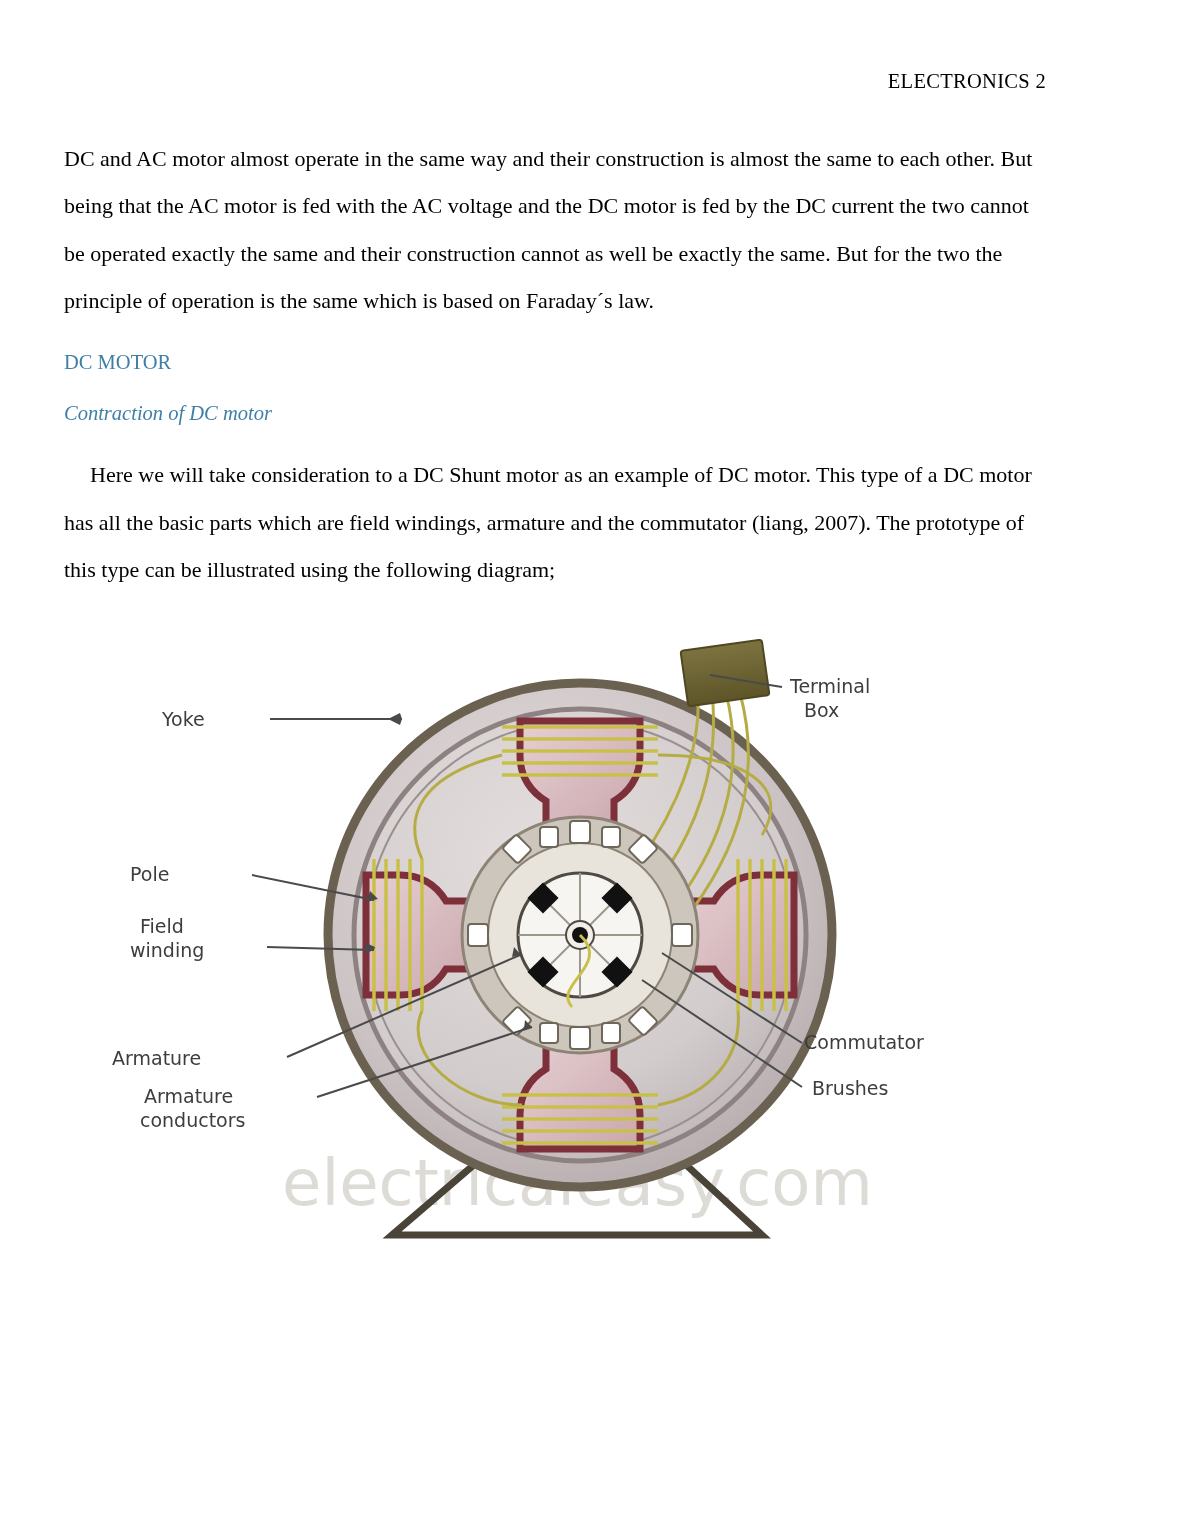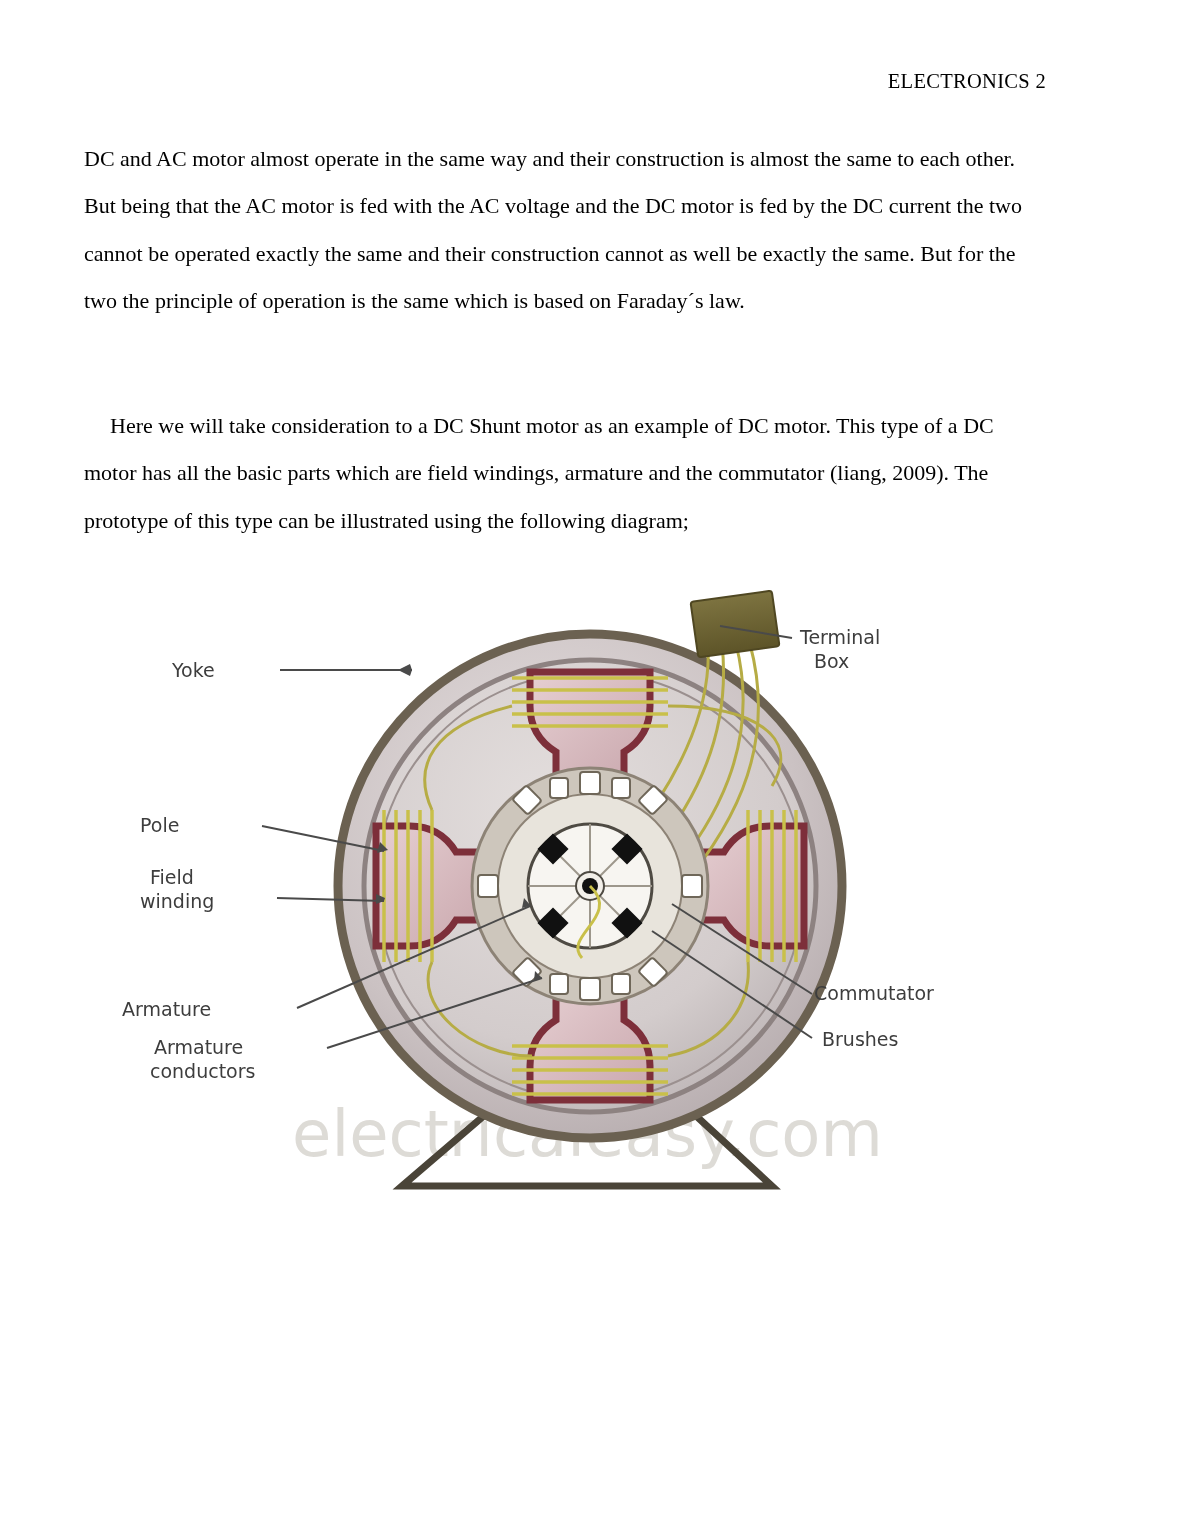--- a/index.html
+++ b/index.html
@@ -13,21 +13,21 @@
     font-family: "Liberation Serif", serif;
     color: #000000;
     position: relative;
     overflow: hidden;
   }
   .page {
     position: relative;
     width: 1190px;
     height: 1540px;
     box-sizing: border-box;
-    padding: 70px 140px 0 84px;
+    padding: 70px 140px 0 64px;
   }
   .header {
     text-align: right;
     font-size: 20.5px;
     letter-spacing: 0.3px;
     margin: 0 0 42px 0;
     padding-right: 4px;
   }
   .body-par {
     font-size: 22px;
@@ -72,27 +72,29 @@
 <body>
 
 <div class="page">
 
   <div class="header">ELECTRONICS 2</div>
 
   <p class="body-par">DC and AC motor almost operate in the same way and their construction is almost the same to each other.  But being that the AC motor is fed with the AC voltage and the DC motor is fed by the DC current the two cannot be operated exactly the same and their construction cannot as well be exactly the same.  But for the two the principle of operation is the same which is based on Faraday´s law.</p>
 
   <div class="gap-small"></div>
 
+  <p class="heading1">DC MOTOR</p>
 
   <div class="gap-small"></div>
 
+  <p class="heading2">Contraction of DC motor</p>
 
   <div class="gap-small"></div>
 
-  <p class="body-par indent">Here we will take consideration to a DC Shunt motor as an example of DC motor. This type of a DC motor has all the basic parts which are field windings, armature and the commutator (liang, 2009). The prototype of this type can be illustrated using the following diagram;</p>
+  <p class="body-par indent">Here we will take consideration to a DC Shunt motor as an example of DC motor. This type of a DC motor has all the basic parts which are field windings, armature and the commutator (liang, 2007). The prototype of this type can be illustrated using the following diagram;</p>
 
   <div class="figure-wrap">
     <svg width="910" height="640" viewBox="0 0 910 640">
       <defs>
         <radialGradient id="gYoke" cx="42%" cy="35%" r="70%">
           <stop offset="0%" stop-color="#e6e0e0"></stop>
           <stop offset="70%" stop-color="#cbc2c3"></stop>
           <stop offset="100%" stop-color="#b6acae"></stop>
         </radialGradient>
         <radialGradient id="gInner" cx="40%" cy="32%" r="72%">

